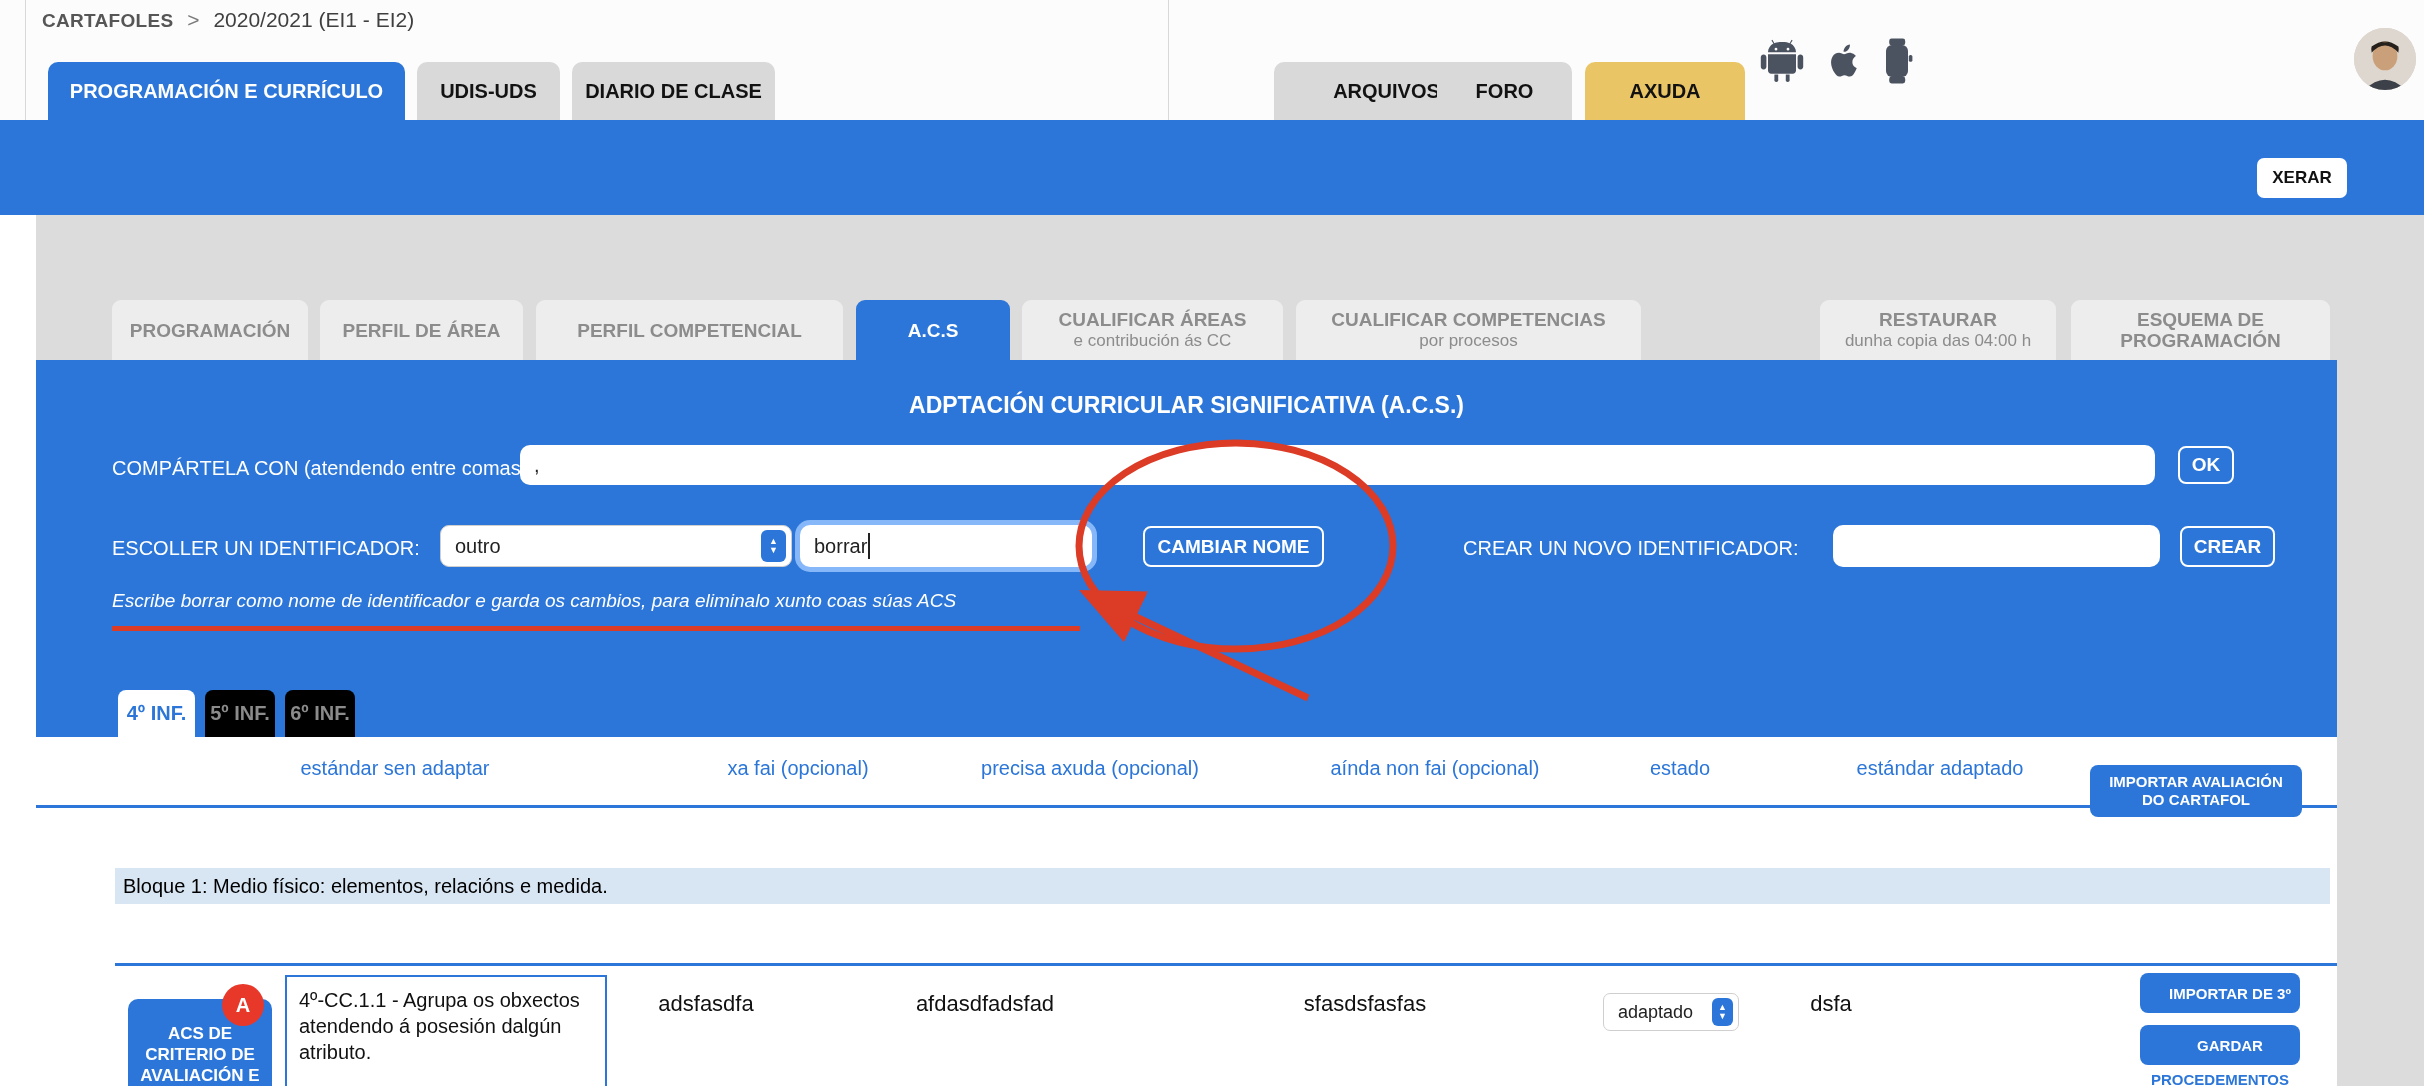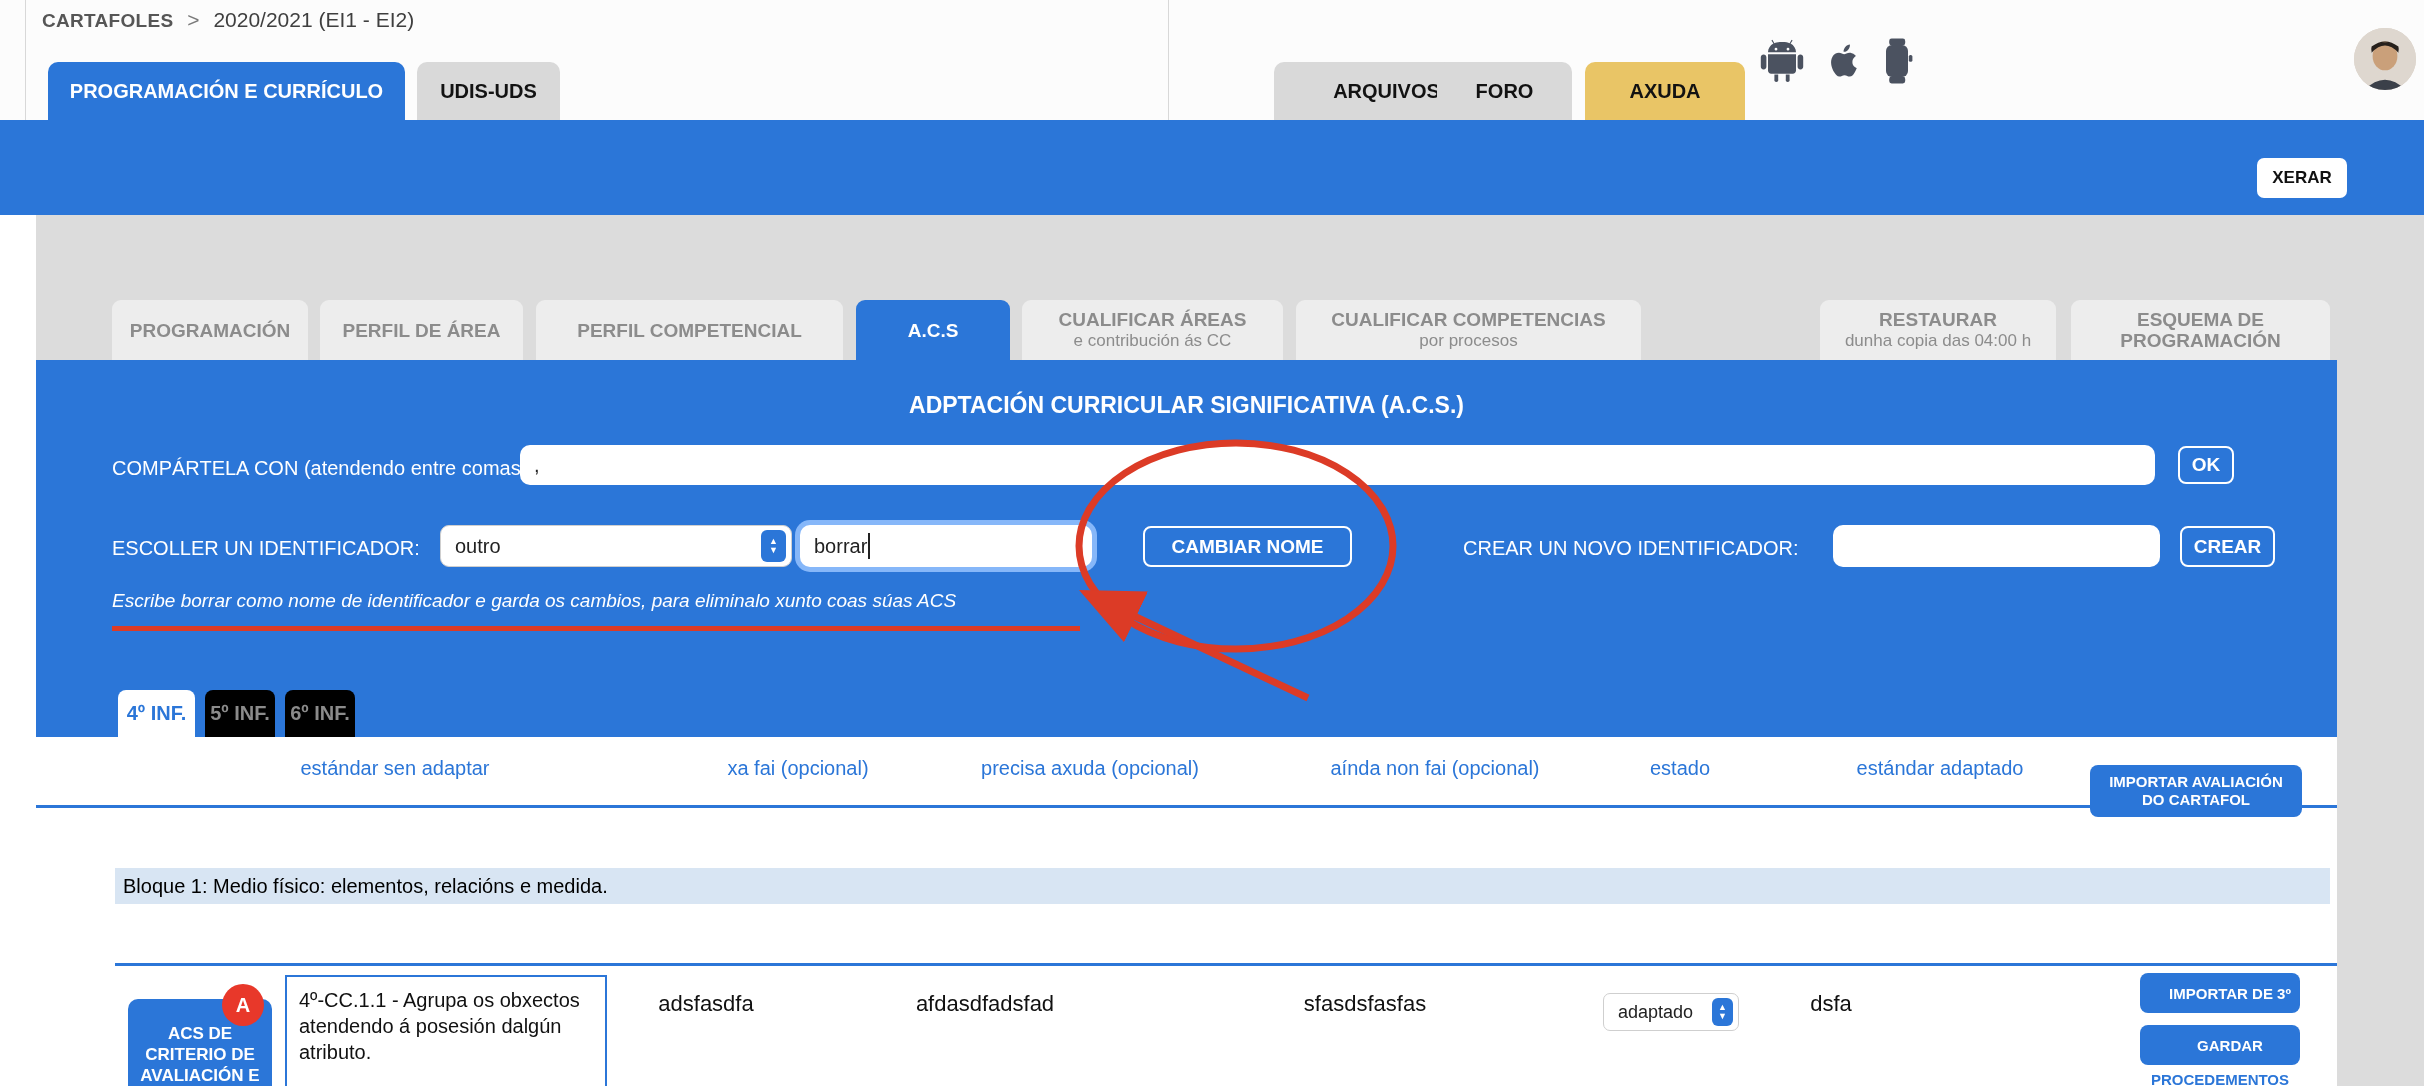--- a/index.html
+++ b/index.html
@@ -58,21 +58,21 @@
        padding:0 14px;font-size:20px;color:#222;box-sizing:border-box;cursor:text;}
   #share-input{left:484px;top:85px;width:1635px;height:40px;}
   #rename-input{left:764px;top:165px;width:292px;height:42px;
                 box-shadow:0 0 0 5px rgba(150,195,255,.85);}
   #create-input{left:1797px;top:165px;width:327px;height:42px;}
   .caret{display:inline-block;width:2px;height:26px;background:#222;margin-left:1px;}
   .obtn{position:absolute;border:2px solid #fff;border-radius:8px;background:transparent;
         color:#fff;font-weight:bold;font-size:19px;display:flex;align-items:center;
         justify-content:center;box-sizing:border-box;cursor:pointer;white-space:nowrap;}
   #ok-btn{left:2142px;top:86px;width:56px;height:38px;}
-  #cambiar-btn{left:1107px;top:166px;width:209px;height:41px;}
+  #cambiar-btn{left:1107px;top:166px;width:181px;height:41px;}
   #crear-btn{left:2144px;top:166px;width:95px;height:41px;}
   .sel{position:absolute;background:#fff;border:1px solid #cfcfcf;border-radius:9px;
        display:flex;align-items:center;justify-content:space-between;
        padding:0 5px 0 14px;font-size:20px;color:#222;box-sizing:border-box;cursor:pointer;}
   #id-select{left:404px;top:165px;width:352px;height:42px;}
   .stepper{width:25px;height:32px;background:#2b76d8;border-radius:6px;color:#fff;
            display:flex;flex-direction:column;align-items:center;justify-content:center;
            font-size:9px;line-height:9px;}
   .hint{position:absolute;left:76px;top:230px;font-style:italic;font-size:19px;}
   .redbar{position:absolute;left:76px;top:266px;width:968px;height:5px;background:#dc3b26;}
@@ -127,20 +127,21 @@
     <div class="vline" id="vline-mid"></div>
 
     <div class="breadcrumb">
       <span class="root">CARTAFOLES</span>
       <span class="sep">&gt;</span>
       <span class="cur">2020/2021 (EI1 - EI2)</span>
     </div>
 
     <div class="tab" id="tab-prog">PROGRAMACIÓN E CURRÍCULO</div>
     <div class="tab" id="tab-udis">UDIS-UDS</div>
+    <div class="tab" id="tab-diario">DIARIO DE CLASE</div>
     <div class="tab" id="tab-arquivos">ARQUIVOS</div>
     <div class="tab" id="tab-foro">FORO</div>
     <div class="tab" id="tab-axuda">AXUDA</div>
 
     <div class="devicons">
       <span>
         <svg width="48" height="50" viewBox="0 0 24 24">
           <path d="M7.7 3.3l-1-1.6.5-.3 1 1.7C9 2.7 10 2.5 12 2.5s3 .2 3.8.6l1-1.7.5.3-1 1.6C17.9 4.2 19 5.8 19 7.6H5c0-1.8 1.1-3.4 2.7-4.3zM9 5.4a.7.7 0 1 0 0 1.4.7.7 0 0 0 0-1.4zm6 0a.7.7 0 1 0 0 1.4.7.7 0 0 0 0-1.4zM5 8.6h14v8.2c0 .9-.7 1.6-1.6 1.6H6.6c-.9 0-1.6-.7-1.6-1.6V8.6zm-2.2.1c.8 0 1.4.6 1.4 1.4v4.7a1.4 1.4 0 0 1-2.8 0v-4.7c0-.8.6-1.4 1.4-1.4zm18.4 0c.8 0 1.4.6 1.4 1.4v4.7a1.4 1.4 0 0 1-2.8 0v-4.7c0-.8.6-1.4 1.4-1.4zM8.2 18.8h1.9v2.4a1 1 0 1 1-1.9 0v-2.4zm5.7 0h1.9v2.4a1 1 0 1 1-1.9 0v-2.4z"></path>
         </svg>
       </span>

